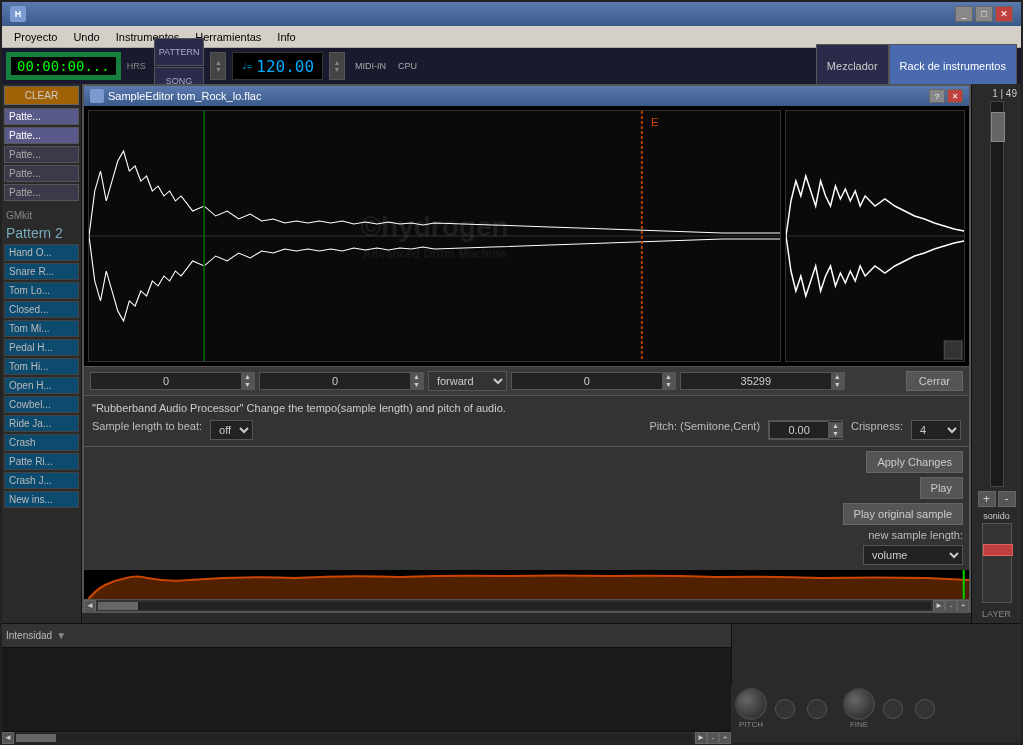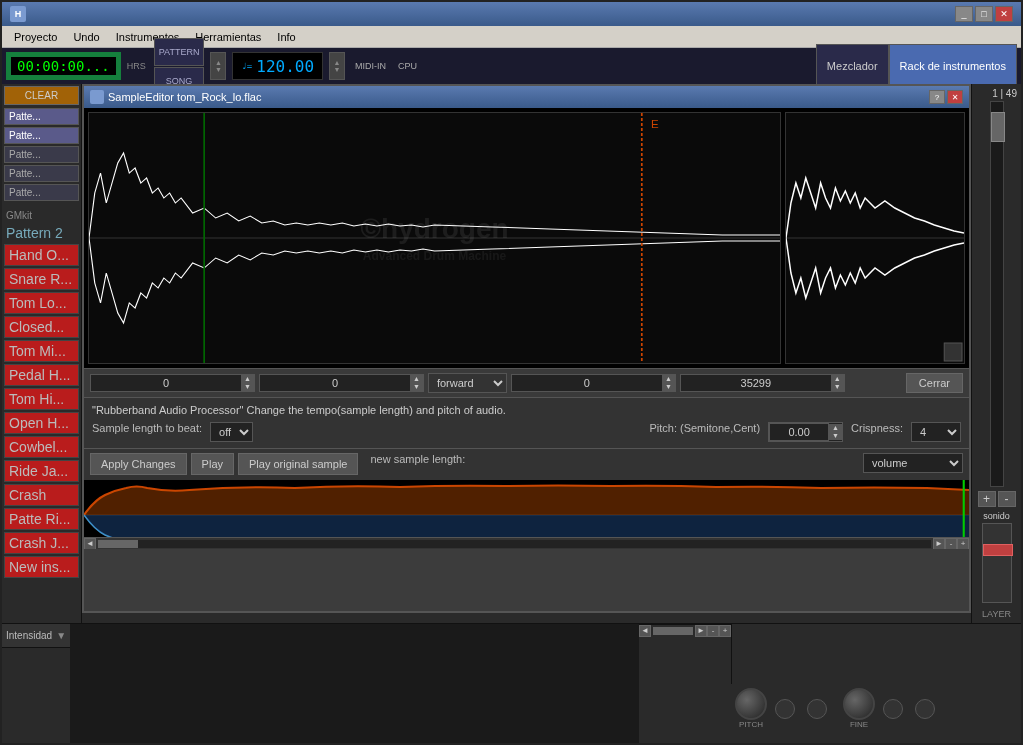--- a/index.html
+++ b/index.html
@@ -206,24 +206,24 @@
       color: white;
     }
 
     .sidebar-kit-label {
       color: #888;
       font-size: 10px;
       padding: 4px 4px 2px;
     }
 
     .sidebar-instrument {
-      background: #b91c1c;
+      background: #0c4a6e;
       border: 1px solid #444;
       color: #bbb;
-      font-size: 14px;
+      font-size: 10px;
       padding: 2px 4px;
       margin: 1px 2px;
       cursor: pointer;
       white-space: nowrap;
       overflow: hidden;
     }
 
     
     .center-area {
       flex: 1;
@@ -435,23 +435,24 @@
       font-size: 11px;
       padding: 2px 4px;
       width: 60px;
     }
 
     
     .bottom-buttons {
       background: #333;
       padding: 4px 6px;
       display: flex;
-      align-items: flex-start;
+      align-items: flex-end;
       gap: 4px;
       border-top: 1px solid #555;
+      flex-direction: column;
     }
 
     .action-btn {
       background: #555;
       border: 1px solid #666;
       color: #ccc;
       font-size: 11px;
       padding: 4px 10px;
       cursor: pointer;
     }
@@ -574,20 +575,21 @@
     .bottom-area {
       height: 120px;
       background: #2a2a2a;
       border-top: 1px solid #111;
       display: flex;
     }
 
     .bottom-left {
       flex: 1;
       display: flex;
+      flex-direction: column;
     }
 
     .intensidad-bar {
       background: #333;
       height: 24px;
       display: flex;
       align-items: center;
       padding: 0 4px;
       border-bottom: 1px solid #111;
     }

